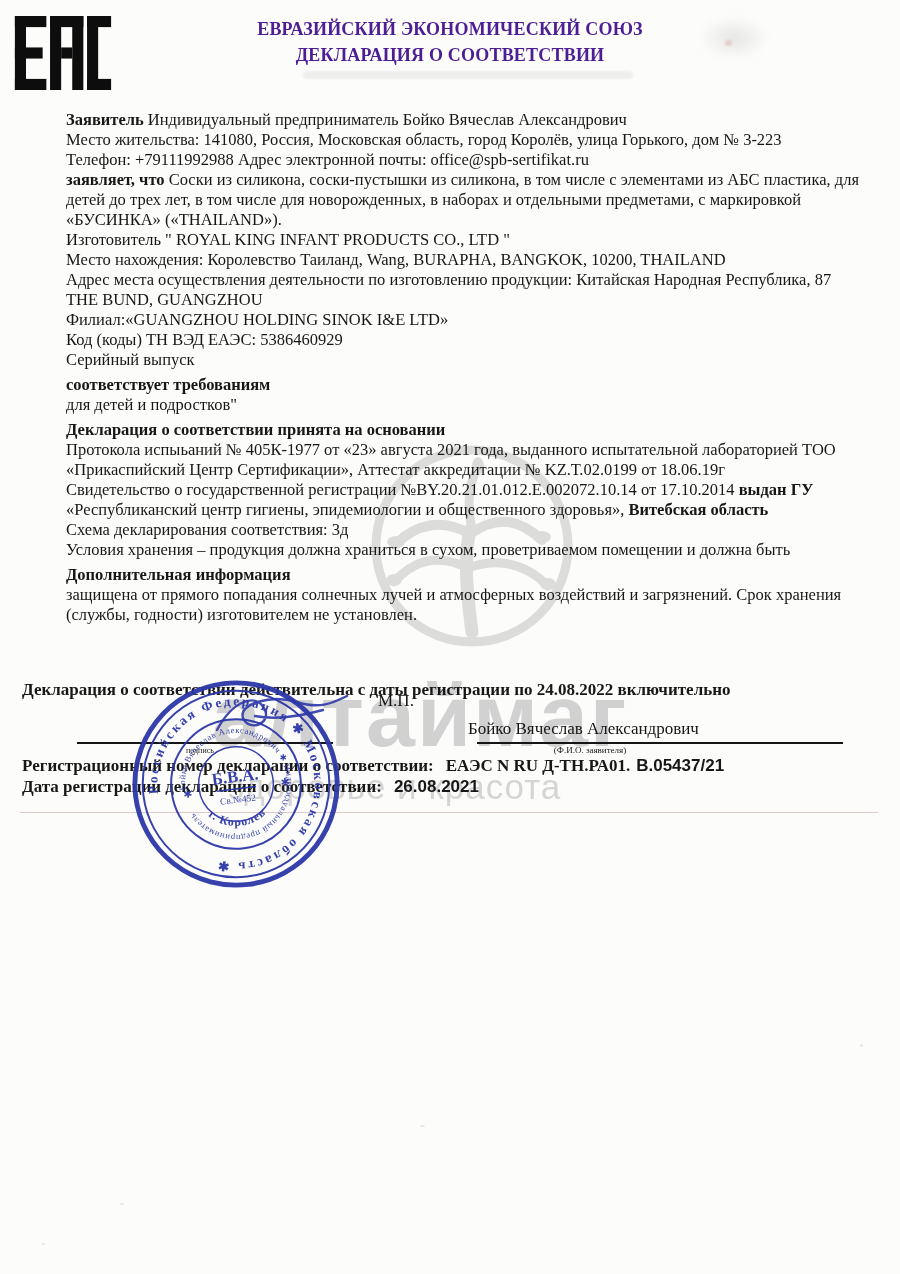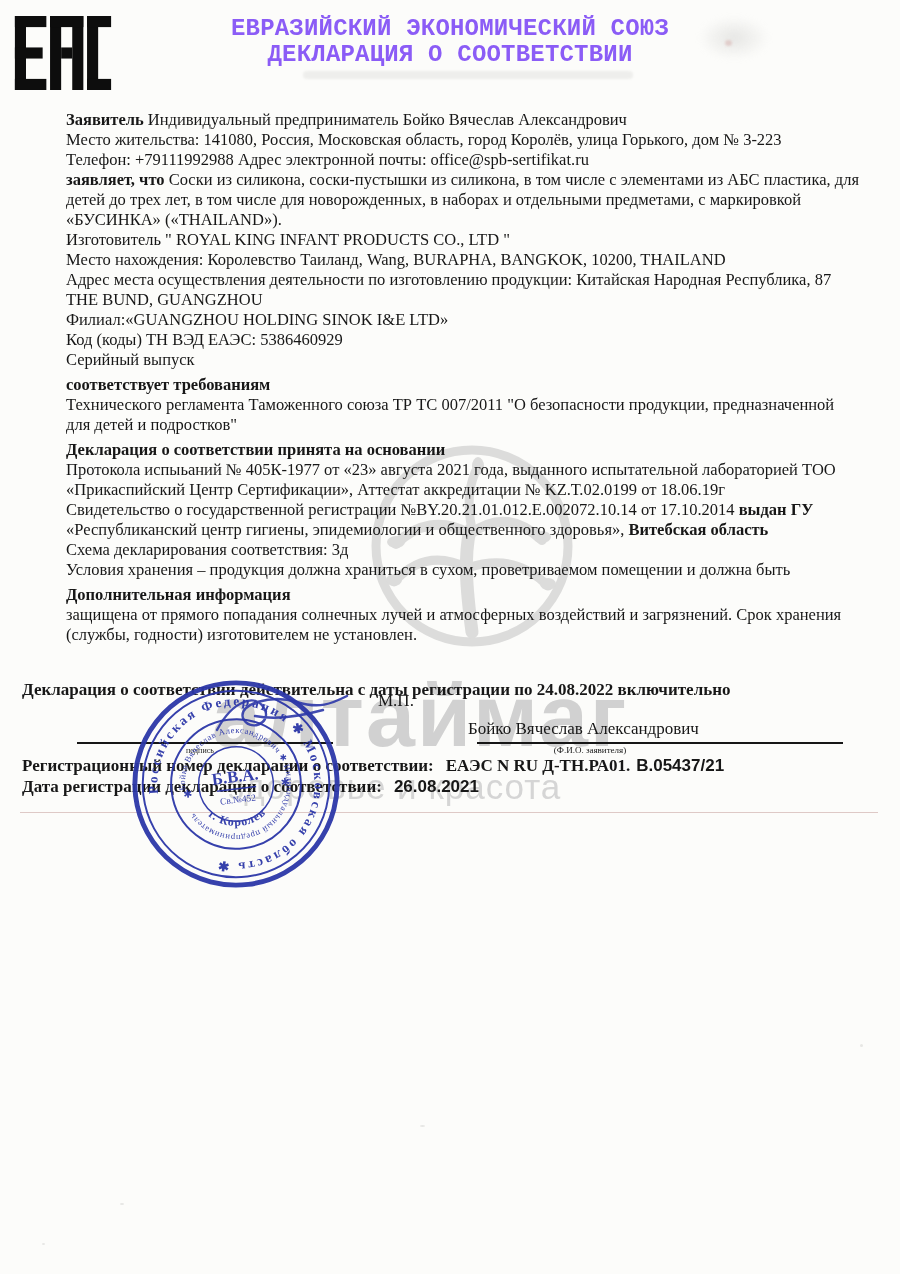--- a/index.html
+++ b/index.html
@@ -7,22 +7,22 @@
     position:relative;width:900px;height:1274px;margin:0 auto;
     background:#fcfcfa;overflow:hidden;
     font-family:"Liberation Serif",serif;color:#171717;
   }
   .b{font-weight:bold;}
   .sans{font-family:"Liberation Sans",sans-serif;}
   
   #eac-logo{position:absolute;left:14px;top:16px;width:98px;height:74px;}
   #header{
     position:absolute;left:0;right:0;top:16px;text-align:center;
-    font-family:Liberation Mono, monospace;font-weight:bold;
-    font-size:24px;line-height:26px;letter-spacing:.2px;color:#8b5cf6;
+    font-family:Liberation Serif, serif;font-weight:bold;
+    font-size:18px;line-height:26px;letter-spacing:.2px;color:#4c1d95;
   }
   .hdr-smudge{position:absolute;left:303px;top:71px;width:330px;height:8px;
     background:#e3e3e1;opacity:.55;border-radius:4px;filter:blur(1px);}
   .corner-smudge{position:absolute;left:698px;top:16px;width:72px;height:44px;
     background:radial-gradient(closest-side,#d4d4d2,rgba(212,212,210,0));
     opacity:.55;filter:blur(3px);}
   .corner-dot{position:absolute;left:725px;top:40px;width:7px;height:6px;
     background:#d9b9b6;border-radius:50%;opacity:.6;filter:blur(1px);}
   
   #body-lines{position:absolute;left:22px;top:110px;width:872px;z-index:1;}
@@ -96,21 +96,20 @@
       <div class="bline"><span>детей до трех лет, в том числе для новорожденных, в наборах и отдельными предметами, с маркировкой</span></div>
       <div class="bline"><span>«БУСИНКА» («THAILAND»).</span></div>
       <div class="bline"><span>Изготовитель " ROYAL KING INFANT PRODUCTS CO., LTD "</span></div>
       <div class="bline"><span>Место нахождения: Королевство Таиланд, Wang, BURAPHA, BANGKOK, 10200, THAILAND</span></div>
       <div class="bline"><span>Адрес места осуществления деятельности по изготовлению продукции: Китайская Народная Республика, 87</span></div>
       <div class="bline"><span>THE BUND, GUANGZHOU</span></div>
       <div class="bline"><span>Филиал:«GUANGZHOU HOLDING SINOK I&amp;E LTD»</span></div>
       <div class="bline"><span>Код (коды) ТН ВЭД ЕАЭС: 5386460929</span></div>
       <div class="bline"><span>Серийный выпуск</span></div>
       <div class="bline mt"><span class="b">соответствует требованиям</span></div>
-      <div class="bline"><span>Технического регламента Таможенного союза ТР ТС 007/2011 "О безопасности продукции, предназначенной</span></div>
       <div class="bline"><span>для детей и подростков"</span></div>
       <div class="bline mt"><span class="b">Декларация о соответствии принята на основании</span></div>
       <div class="bline"><span>Протокола испыьаний № 405К-1977 от «23» августа 2021 года, выданного испытательной лабораторией ТОО</span></div>
       <div class="bline"><span>«Прикаспийский Центр Сертификации», Аттестат аккредитации № KZ.Т.02.0199 от 18.06.19г</span></div>
       <div class="bline"><span>Свидетельство о государственной регистрации №BY.20.21.01.012.Е.002072.10.14 от 17.10.2014 </span><span class="b">выдан ГУ</span></div>
       <div class="bline"><span>«Республиканский центр гигиены, эпидемиологии и общественного здоровья», </span><span class="b">Витебская область</span></div>
       <div class="bline"><span>Схема декларирования соответствия: 3д</span></div>
       <div class="bline"><span>Условия хранения – продукция должна храниться в сухом, проветриваемом помещении и должна быть</span></div>
       <div class="bline mt"><span class="b">Дополнительная информация</span></div>
       <div class="bline"><span>защищена от прямого попадания солнечных лучей и атмосферных воздействий и загрязнений. Срок хранения</span></div>

